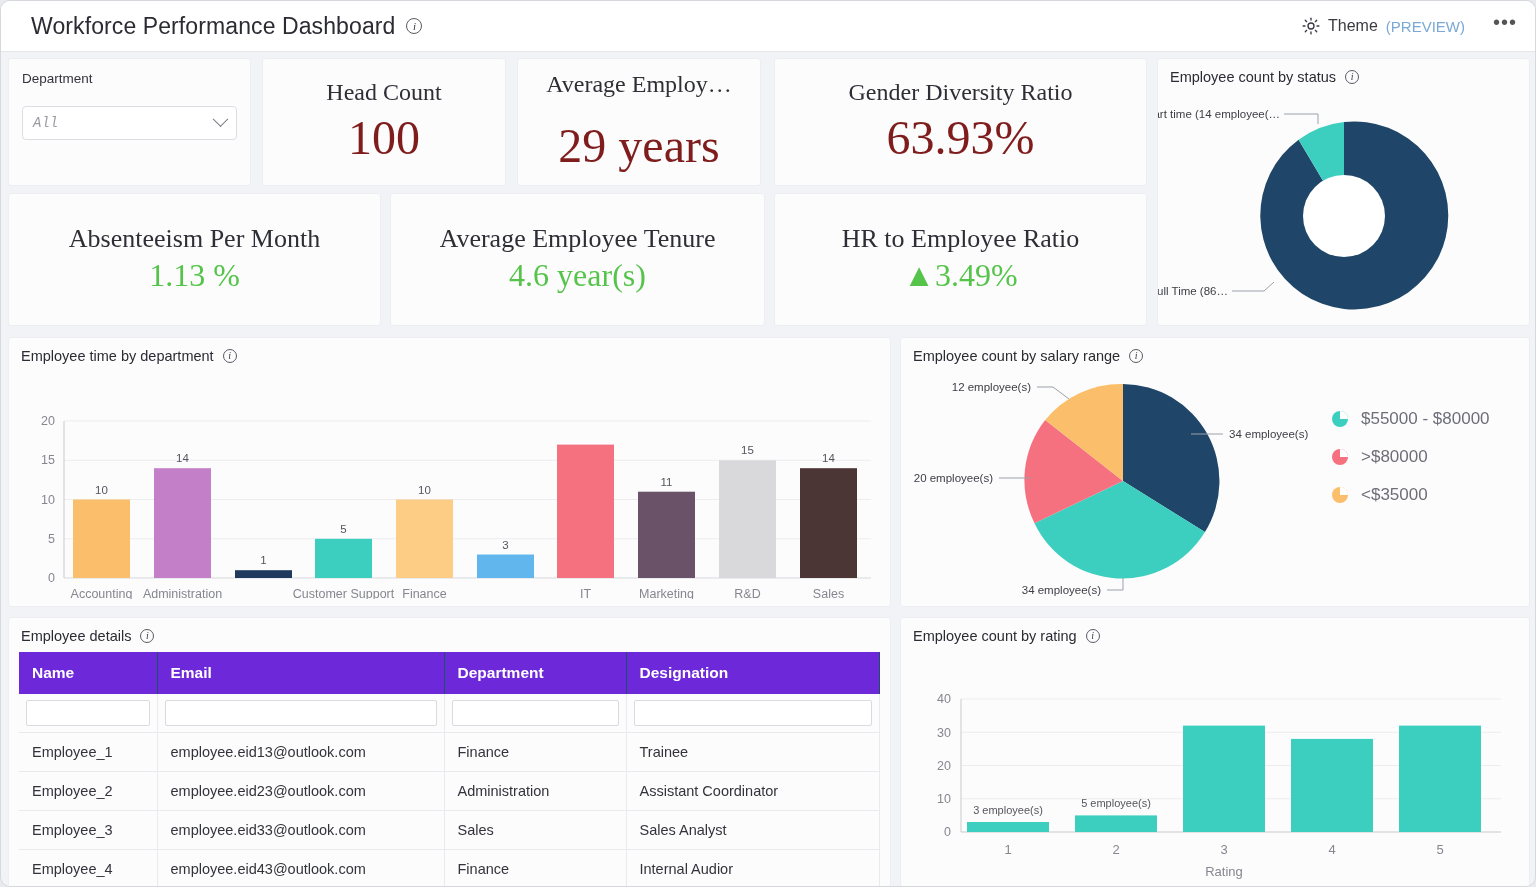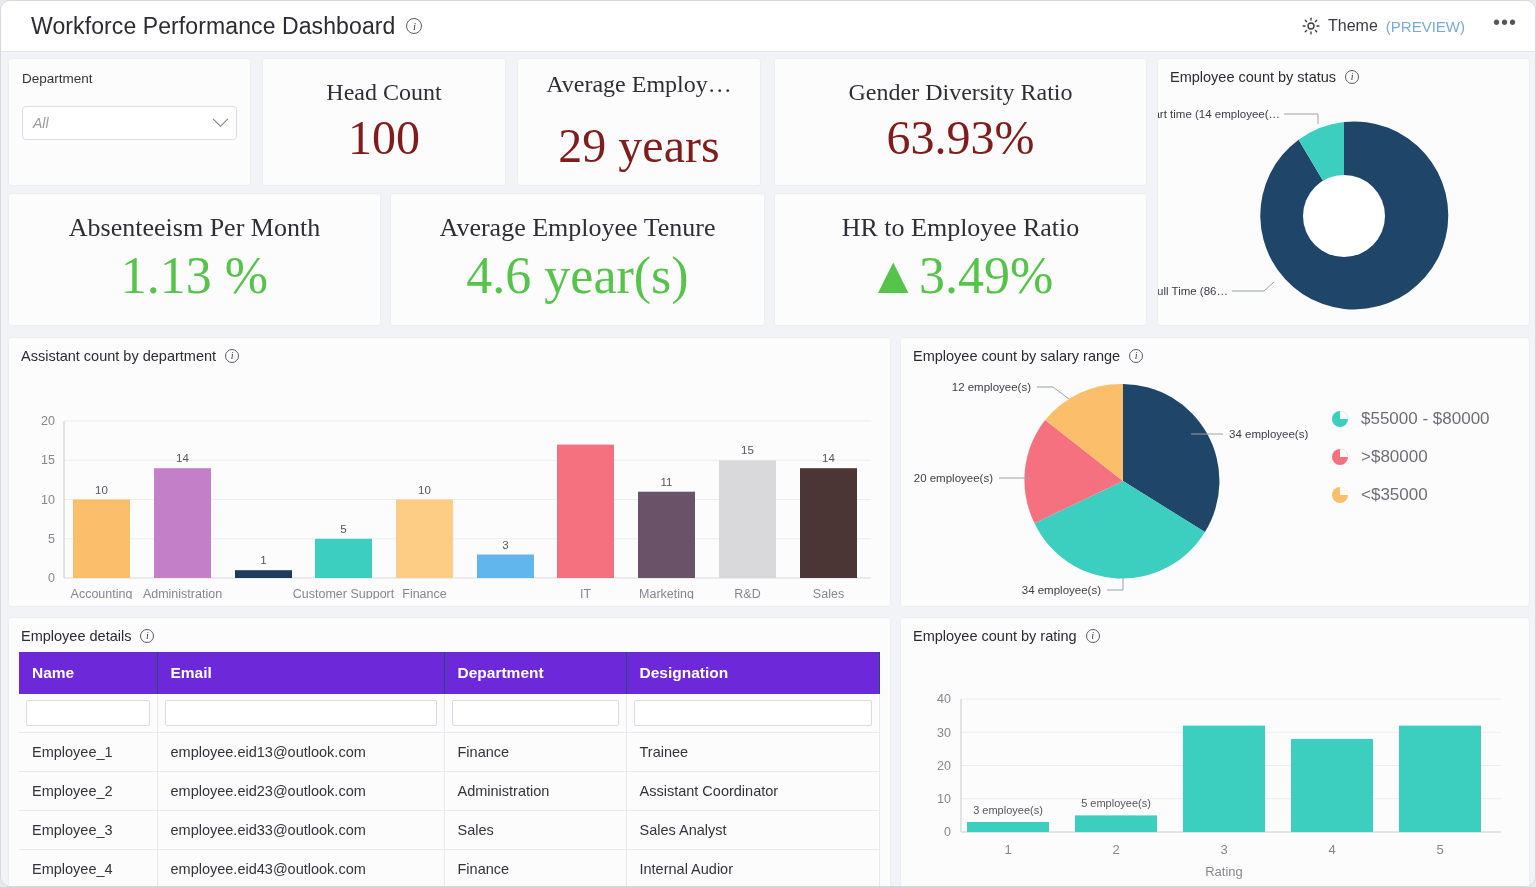--- a/index.html
+++ b/index.html
@@ -99,38 +99,38 @@
     line-height: 1.1;
   }
   .kpi-value {
     font-size: 48px;
     color: #7f1d1d;
     margin-top: 4px;
     white-space: nowrap;
   }
   .kpi-value.green { color: #56c44a; }
   .kpi-label.lg { font-size: 26px; }
-  .kpi-value.lg { font-size: 52px; }
+  .kpi-value.lg { font-size: 32px; }
 
   
   .filter-label { font-size: 13.5px; color: #33333b; padding: 12px 0 0 13px; }
   .select-box {
     margin: 20px 13px 0 13px;
     height: 34px;
     border: 1px solid #dcdee3;
     border-radius: 4px;
     background: #fff;
     display: flex; align-items: center;
     padding: 0 10px;
     cursor: pointer;
   }
   .select-value {
     font-size: 14px; color: #9a9aa3;
     font-style: italic;
-    font-family: Liberation Sans, sans-serif;
+    font-family: Liberation Mono, monospace;
   }
   .chevron {
     margin-left: auto;
     width: 11px; height: 11px;
     border-right: 1.8px solid #7b7b86;
     border-bottom: 1.8px solid #7b7b86;
     transform: rotate(45deg) translate(-3px,-3px);
   }
 
   
@@ -256,21 +256,21 @@
     <div class="kpi-value lg green">4.6 year(s)</div>
   </div>
 
   <div class="card kpi" style="left:773px; top:192px; width:373px; height:133px;">
     <div class="kpi-label lg">HR to Employee Ratio</div>
     <div class="kpi-value lg green">▲3.49%</div>
   </div>
 
   <div class="card" style="left:7px; top:336px; width:883px; height:270px;">
     <div class="panel-title">
-      <span>Assistant count by department</span>
+      <span>Employee time by department</span>
       <span class="info-icon">i</span>
     </div>
     <svg width="883" height="235" viewBox="0 0 883 235">
 
       <line x1="55" y1="214" x2="862" y2="214" stroke="#d8d9de" stroke-width="1"></line>
       <line x1="55" y1="174.8" x2="862" y2="174.8" stroke="#ededf0" stroke-width="1"></line>
       <line x1="55" y1="135.5" x2="862" y2="135.5" stroke="#ededf0" stroke-width="1"></line>
       <line x1="55" y1="96.3" x2="862" y2="96.3" stroke="#ededf0" stroke-width="1"></line>
       <line x1="55" y1="57" x2="862" y2="57" stroke="#ededf0" stroke-width="1"></line>
       <line x1="55" y1="57" x2="55" y2="214" stroke="#c9cad0" stroke-width="1"></line>

